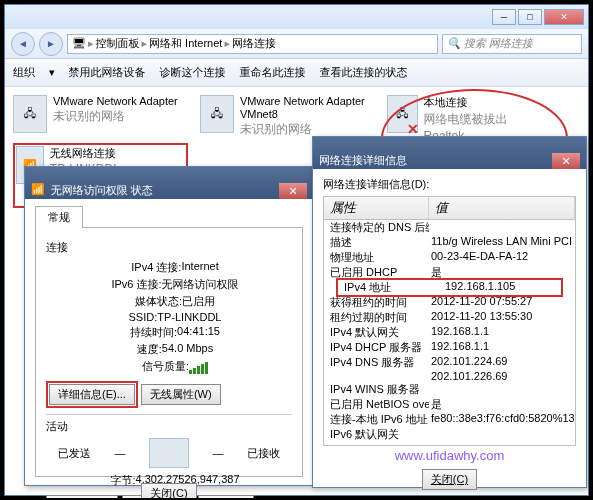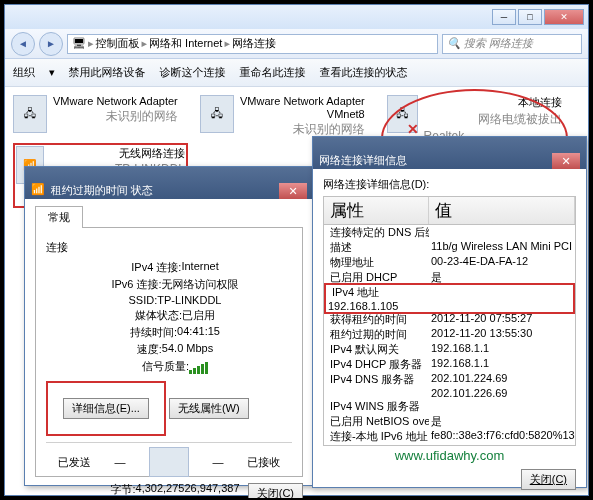--- a/index.html
+++ b/index.html
@@ -19,55 +19,55 @@
     
     .toolbar { height: 28px; background: linear-gradient(to bottom, #f8fafc, #e8eff8); border-bottom: 1px solid #d0dae8; display: flex; align-items: center; padding: 0 8px; gap: 14px; font-size: 11px; }
     .tb-item { display: flex; align-items: center; gap: 2px; }
     
     .content { background: #fff; padding: 8px; height: 110px; display: flex; gap: 12px; }
     .adapter { display: flex; gap: 6px; width: 175px; }
     .adapter.highlight { border: 2px solid #d03030; padding: 1px; }
     .adapter.ellipse { position: relative; }
     .adapter.ellipse::before { content: ""; position: absolute; top: -6px; left: -6px; right: -6px; bottom: 2px; border: 2px solid #d03030; border-radius: 50%; }
     .ad-icon { width: 34px; height: 38px; background: #e0e8f0; border: 1px solid #b0c0d8; display: flex; align-items: center; justify-content: center; }
-    .ad-info { display: flex; flex-direction: column; gap: 1px; font-size: 11px; align-items: flex-end; }
+    .ad-info { display: flex; flex-direction: column; gap: 1px; font-size: 11px; }
     .ad-sub { color: #888; font-size: 12px; }
     .disconnect-x { color: #d03030; font-weight: bold; position: absolute; left: 20px; top: 26px; font-size: 14px; z-index: 2; }
     
     .status-dialog { position: absolute; top: 164px; left: 22px; width: 290px; height: 320px; background: #fff; border: 1px solid #5a7fb0; box-shadow: 2px 2px 6px rgba(0,0,0,0.3); }
     .dlg-title { height: 29px; background: linear-gradient(to bottom, #556f95, #3d5880); color: #fff; display: flex; align-items: flex-start; padding: 16px 6px; gap: 6px; font-size: 11px; }
     .dlg-close { margin-left: auto; width: 28px; height: 16px; background: linear-gradient(to bottom, #e89090, #c05050); color: #fff; display: flex; align-items: center; justify-content: center; font-size: 11px; }
     .dlg-body { padding: 6px 10px; }
     .tab { display: inline-block; padding: 3px 12px; border: 1px solid #b0b0b0; border-bottom: none; background: #fff; position: relative; top: 1px; font-size: 11px; }
     .tab-panel { border: 1px solid #b0b0b0; padding: 8px 10px; background: #fff; height: 250px; }
     .section-label { margin: 4px 0; font-size: 11px; }
     .kv-row { display: flex; justify-content: center; padding: 1px 0; font-size: 11px; }
     .kv-label { padding-left: 12px; }
-    .btn-row-highlight { border: 2px solid #d03030; display: inline-block; padding: 15px; margin: 6px 0 2px; }
+    .btn-row-highlight { border: 2px solid #d03030; display: inline-block; padding: 1px; margin: 6px 0 2px; }
     .win-button { padding: 2px 8px; border: 1px solid #888; background: linear-gradient(to bottom, #f8f8f8, #e0e0e0); font-size: 11px; display: inline-block; }
     .activity { display: flex; align-items: center; justify-content: space-around; margin: 4px 0; font-size: 11px; }
     .act-icon { width: 40px; height: 30px; background: #e0e8f0; border: 1px solid #b0c0d8; }
     .signal-bars { display: inline-flex; gap: 1px; align-items: flex-end; }
     .bar { width: 3px; background: #2a9020; }
     .b1 { height: 4px; } .b2 { height: 6px; } .b3 { height: 8px; } .b4 { height: 10px; } .b5 { height: 12px; }
     .hr { border: none; border-top: 1px solid #d0d0d0; margin: 4px 0; }
     .btn-row-bottom { display: flex; gap: 4px; margin-top: 6px; }
     
     .details-dialog { position: absolute; top: 134px; left: 310px; width: 275px; height: 352px; background: #fff; border: 1px solid #5a7fb0; box-shadow: 2px 2px 6px rgba(0,0,0,0.3); }
     .det-body { padding: 8px 10px; font-size: 11px; }
     .det-table { border: 1px solid #c0c0c0; height: 250px; overflow: hidden; }
     .det-header { display: flex; background: linear-gradient(to bottom, #f8f8f8, #e8e8e8); border-bottom: 1px solid #c0c0c0; }
-    .det-header > div { padding: 2px 6px; border-right: 1px solid #d0d0d0; font-size: 17px; }
+    .det-header > div { padding: 2px 6px; border-right: 1px solid #d0d0d0; font-size: 13px; font-style: italic; }
     .det-rows { font-size: 11px; }
     .det-row { display: flex; padding: 0 0; }
-    .det-row.highlight { border: 2px solid #d03030; margin: -2px 0; flex-direction: column; }
+    .det-row.highlight { border: 2px solid #d03030; margin: -2px 12px; }
     .det-prop { width: 105px; padding: 0 6px; white-space: nowrap; overflow: hidden; }
     .det-val { flex: 1; padding: 0 2px; white-space: nowrap; overflow: hidden; }
-    .watermark { color: #15803d; font-size: 13px; text-align: center; margin-top: 2px; }
-    .close-row { display: flex; justify-content: flex-end; margin-top: 6px; text-decoration: underline; }
+    .watermark { color: #8b5cf6; font-size: 13px; text-align: center; margin-top: 2px; }
+    .close-row { display: flex; justify-content: center; margin-top: 6px; text-decoration: underline; }
   </style>
 </head>
 <body>
 
 <div class="main-window">
   <div class="titlebar">
     <div class="win-btn">─</div>
     <div class="win-btn">□</div>
     <div class="win-btn close">✕</div>
   </div>
@@ -130,42 +130,42 @@
         <span class="ad-sub">网络电缆被拔出</span>
         <span class="ad-sub">Realtek RTL8168C(P)/8111C</span>
       </div>
     </div>
   </div>
 </div>
 
 <div class="status-dialog">
   <div class="dlg-title">
     <span>📶</span>
-    <span>租约过期的时间 状态</span>
+    <span>无网络访问权限 状态</span>
     <div class="dlg-close">✕</div>
   </div>
   <div class="dlg-body">
     <span class="tab">常规</span>
     <div class="tab-panel">
       <div class="section-label">连接</div>
       <div class="kv-row">
           <span class="kv-label">IPv4 连接:</span>
           <span>Internet</span>
         </div>
       <div class="kv-row">
           <span class="kv-label">IPv6 连接:</span>
           <span>无网络访问权限</span>
         </div>
       <div class="kv-row">
+          <span class="kv-label">媒体状态:</span>
+          <span>已启用</span>
+        </div>
+      <div class="kv-row">
           <span class="kv-label">SSID:</span>
           <span>TP-LINKDDL</span>
-        </div>
-      <div class="kv-row">
-          <span class="kv-label">媒体状态:</span>
-          <span>已启用</span>
         </div>
       <div class="kv-row">
           <span class="kv-label">持续时间:</span>
           <span>04:41:15</span>
         </div>
       <div class="kv-row">
           <span class="kv-label">速度:</span>
           <span>54.0 Mbps</span>
         </div>
       <div class="kv-row">
@@ -176,20 +176,21 @@
             <span class="bar b3"></span>
             <span class="bar b4"></span>
             <span class="bar b5"></span>
           </span>
       </div>
       <div class="btn-row-highlight">
         <span class="win-button">详细信息(E)...</span>
       </div>
       <span class="win-button">无线属性(W)</span>
       <hr class="hr">
+      <div class="section-label">活动</div>
       <div class="activity">
         <span>已发送</span> —
         <div class="act-icon"></div> —
         <span>已接收</span>
       </div>
       <div class="kv-row">
           <span class="kv-label">字节:</span>
         <span>4,302,275</span>
         <span>26,947,387</span>
       </div>

